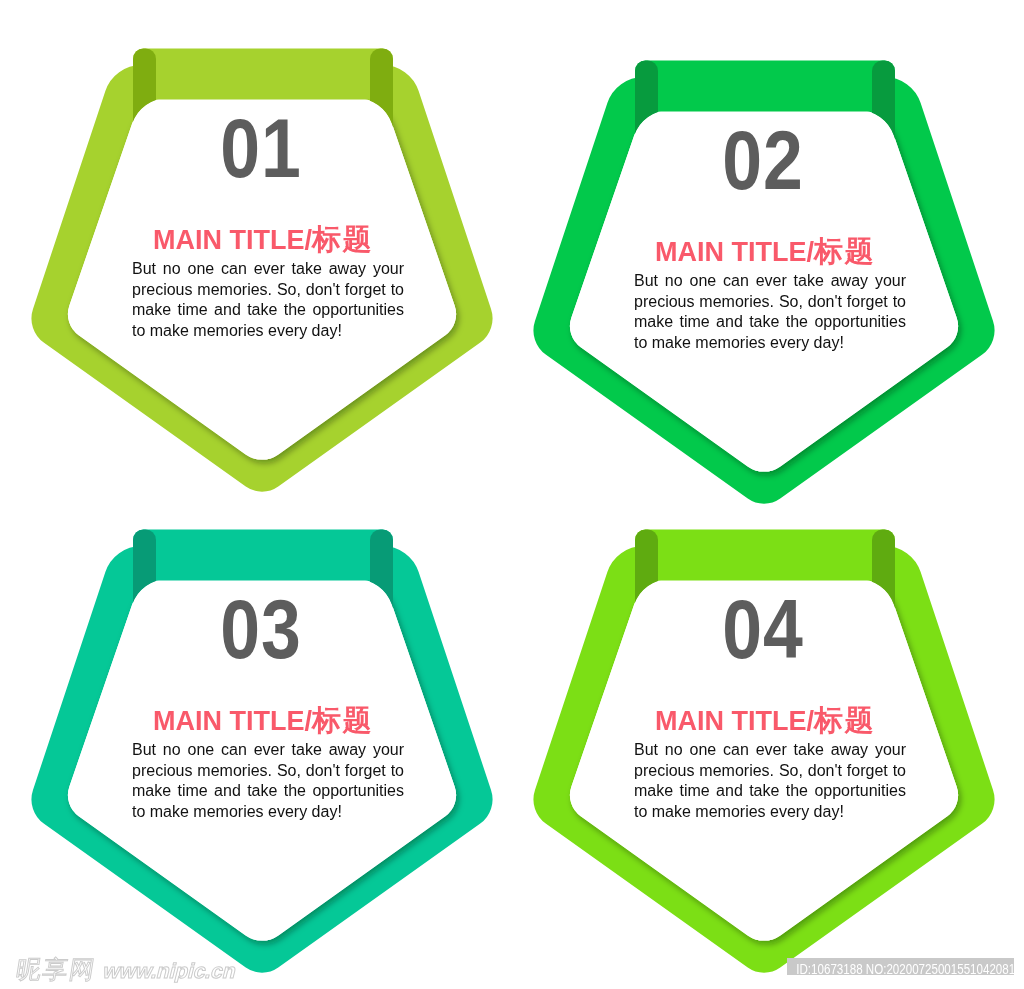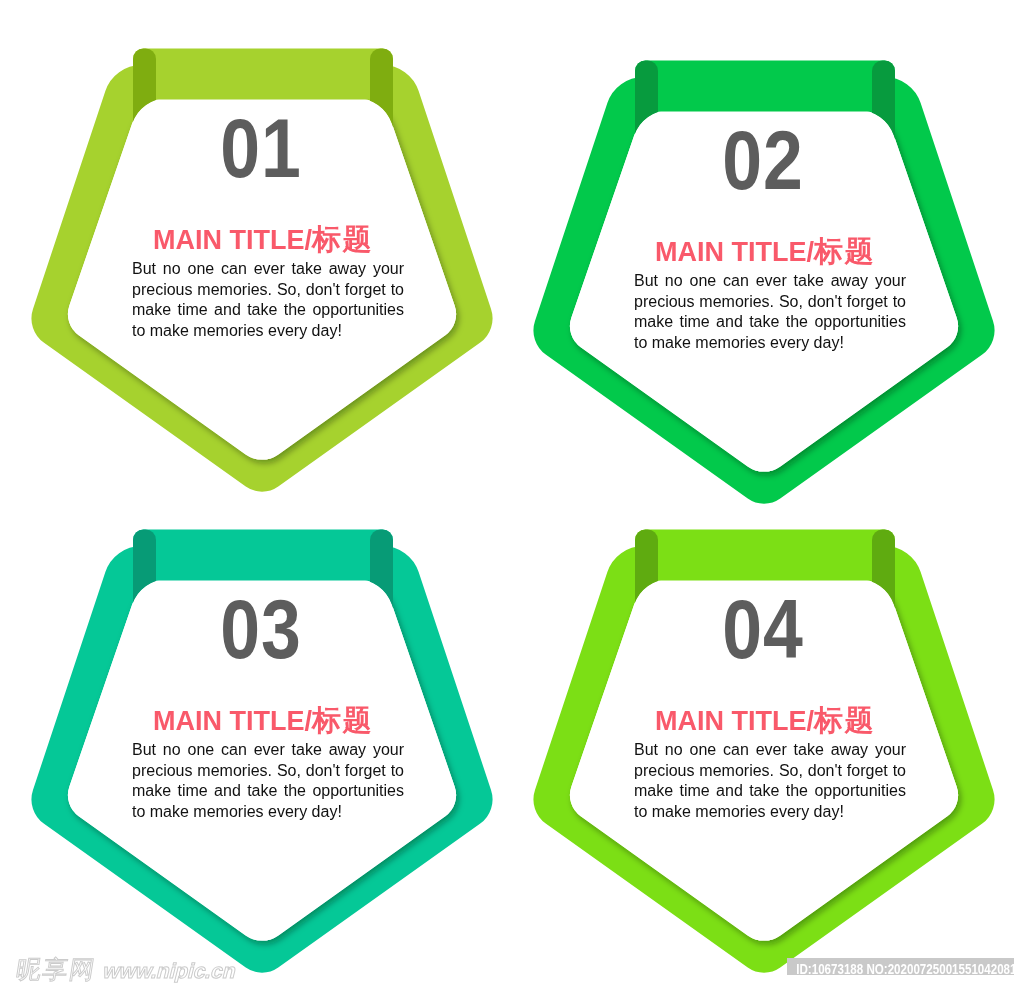--- a/index.html
+++ b/index.html
@@ -15,21 +15,21 @@
   .ttl{position:absolute;left:0;width:512px;text-align:center;
        font-weight:bold;font-size:27px;line-height:27px;white-space:nowrap;}
   .ttl-cjk{font-size:29px;letter-spacing:1.5px;}
   .bdy{position:absolute;text-align:justify;color:#111111;
        font-size:16px;line-height:20.7px;}
   .wm{position:absolute;left:0px;top:946px;width:260px;height:40px;}
   .wm text{fill:none;stroke:#cbcbcb;}
   .wm .wcn{stroke-width:0.95;font-weight:normal;}
   .wm .wurl{stroke-width:1.0;font-weight:bold;}
   .idbar{position:absolute;left:787px;top:958px;width:227px;height:17px;
-         background:#c9c9c9;overflow:hidden;font-weight:bold;}
+         background:#c9c9c9;overflow:hidden;}
   .idbar span{display:block;color:#ffffff;font-size:15px;line-height:21px;
          white-space:nowrap;transform:scaleX(0.772);transform-origin:left center;
          padding-left:12px;}
 </style>
 </head>
 <body>
 
 <div class="stage">
   <div id="panels">
       <div class="panel" style="left: 0px; top: 0px;">

